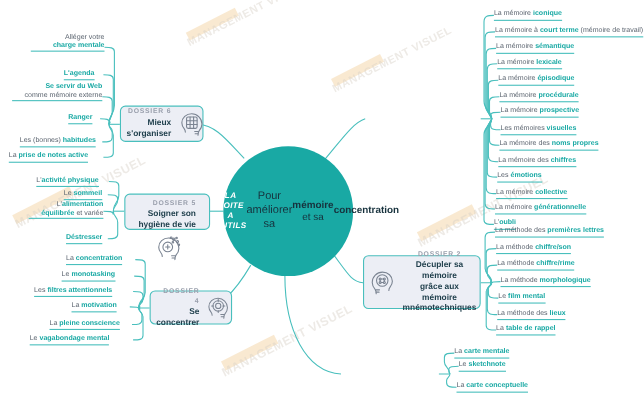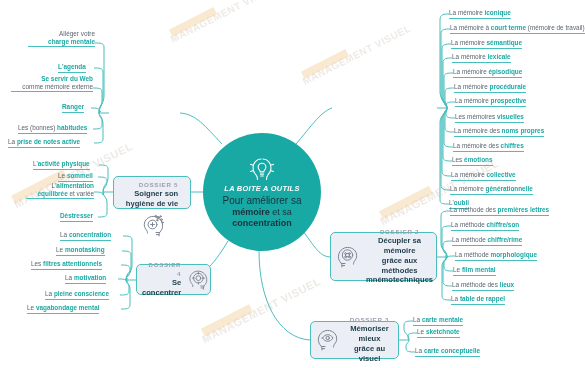--- a/index.html
+++ b/index.html
@@ -37,21 +37,21 @@
     pointer-events:none;
   }
 
   
   #center{
     position:absolute;
     left:203px;top:133px;
     width:118px;height:118px;
     border-radius:50%;
     background:#19a9a4;
-    display:flex;flex-direction:column;
+    display:flex;flex-direction:row;
     align-items:center;justify-content:center;
     text-align:center;
     color:#0f2e3a;
     box-sizing:border-box;
   }
   #center .headicon{margin-bottom:3px;}
   .c-kicker{
     font-size:7.4px;font-style:italic;font-weight:700;
     color:#ffffff;letter-spacing:.3px;margin-bottom:2px;
   }
@@ -238,48 +238,33 @@
           <circle cx="13.4" cy="9.6" r=".9"></circle>
         <circle cx="9.6" cy="12.8" r=".9"></circle>
           <circle cx="13.4" cy="12.8" r=".9"></circle>
         <path d="M10.5 9.6h2M9.6 10.5v1.4M13.4 10.5v1.4M10.5 12.8h2"></path>
         <path d="M5.6 19.5H9M6 21.6h2.6"></path>
       </svg>
     </span>
     <div class="txt">
       <div class="d-kicker">DOSSIER 2</div>
       <div class="d-title">Décupler sa mémoire</div>
-      <div class="d-title">grâce aux méthodes</div>
+      <div class="d-title">grâce aux mémoire</div>
       <div class="d-title">mnémotechniques</div>
     </div>
   </div>
 
   <div class="leaf" style="left:450px;top:206px;"><span>La méthode des </span><b>premières lettres</b></div>
   <div class="leaf" style="left:451px;top:221px;"><span>La méthode </span><b>chiffre/son</b></div>
   <div class="leaf" style="left:452px;top:236px;"><span>La méthode </span><b>chiffre/rime</b></div>
   <div class="leaf" style="left:455px;top:251px;"><span>La méthode </span><b>morphologique</b></div>
   <div class="leaf" style="left:453px;top:266px;"><span>Le </span><b>film mental</b></div>
   <div class="leaf" style="left:452px;top:281px;"><span>La méthode des </span><b>lieux</b></div>
   <div class="leaf" style="left:451px;top:295px;"><span>La </span><b>table de rappel</b></div>
 
-  <div class="dossier center-txt" style="left:310px;top:321px;width:89px;height:38px;">
-    <span class="icon">
-      <svg width="26" height="26" viewBox="0 0 26 26" fill="none" stroke="#7b8492" stroke-width="1" stroke-linecap="round" stroke-linejoin="round">
-        <path d="M6 23c0-2-.2-3-1-4-1.6-1.8-2.6-3.8-2.6-6.2C2.4 7.6 6.6 3.4 11.7 3.4c5 0 9 3.6 9 8.3 0 2.2-.8 3.7-2.1 5.3-.8 1-1.1 1.8-1.1 3.1"></path>
-        <path d="M6.4 11c1.5-2.2 3.3-3.3 5.3-3.3s3.8 1.1 5.3 3.3c-1.5 2.2-3.3 3.3-5.3 3.3S7.9 13.2 6.4 11z"></path>
-        <circle cx="11.7" cy="11" r="1.7"></circle>
-        <path d="M5.6 19.5H9M6 21.6h2.6"></path>
-      </svg>
-    </span>
-    <div class="txt">
-      <div class="d-kicker">DOSSIER 3</div>
-      <div class="d-title">Mémoriser mieux</div>
-      <div class="d-title">grâce au visuel</div>
-    </div>
-  </div>
 
   <div class="leaf" style="left:413px;top:316px;"><span>La </span><b>carte mentale</b></div>
   <div class="leaf" style="left:417px;top:328px;"><span>Le </span><b>sketchnote</b></div>
   <div class="leaf" style="left:415px;top:347px;"><span>La </span><b>carte conceptuelle</b></div>
 
   <div class="dossier left-icon-right" style="left:136px;top:264px;width:75px;height:31px;">
     <div class="txt" style="flex:1;">
       <div class="d-kicker">DOSSIER 4</div>
       <div class="d-title">Se concentrer</div>
     </div>
@@ -321,20 +306,34 @@
         <path d="M20.4 19.5H17M20 21.6h-2.6"></path>
       </svg>
     </span>
   </div>
 
   <div class="leaf l" style="left:33px;top:160px;"><span>L'</span><b>activité physique</b></div>
   <div class="leaf l" style="left:58px;top:172px;"><span>Le </span><b>sommeil</b></div>
   <div class="leaf l two" style="left:26px;top:182px;width:68px;text-align:right;"><span>L'</span><b>alimentation</b><br><b>équilibrée</b><span class="grey"> et variée</span></div>
   <div class="leaf l" style="left:60px;top:212px;"><b>Déstresser</b></div>
 
+  <div class="dossier left-icon-right" style="left:109px;top:96px;width:76px;height:33px;">
+    <div class="txt" style="flex:1;">
+      <div class="d-kicker">DOSSIER 6</div>
+      <div class="d-title">Mieux s'organiser</div>
+    </div>
+    <span class="icon">
+      <svg width="26" height="26" viewBox="0 0 26 26" fill="none" stroke="#7b8492" stroke-width="1" stroke-linecap="round" stroke-linejoin="round">
+        <path d="M20 23c0-2 .2-3 1-4 1.6-1.8 2.6-3.8 2.6-6.2 0-5.2-4.2-9.4-9.3-9.4-5 0-9 3.6-9 8.3 0 2.2.8 3.7 2.1 5.3.8 1 1.1 1.8 1.1 3.1"></path>
+        <rect x="9.6" y="6.3" width="9.6" height="10.4" rx="1.4"></rect>
+        <path d="M9.6 9.8h9.6M9.6 13.2h9.6M12.8 6.3v10.4M16 6.3v10.4"></path>
+        <path d="M20.4 19.5H17M20 21.6h-2.6"></path>
+      </svg>
+    </span>
+  </div>
 
   <div class="leaf l two" style="left:28px;top:30px;width:67px;text-align:right;"><span>Alléger votre</span><br><b>charge mentale</b></div>
   <div class="leaf l" style="left:58px;top:63px;"><b>L'agenda</b></div>
   <div class="leaf l two" style="left:11px;top:75px;width:82px;text-align:right;"><b>Se servir du Web</b><br><span class="grey">comme mémoire externe</span></div>
   <div class="leaf l" style="left:62px;top:103px;"><b>Ranger</b></div>
   <div class="leaf l" style="left:18px;top:124px;"><span>Les (bonnes) </span><b>habitudes</b></div>
   <div class="leaf l" style="left:8px;top:138px;"><span>La </span><b>prise de notes active</b></div>
 
 </div>
 

